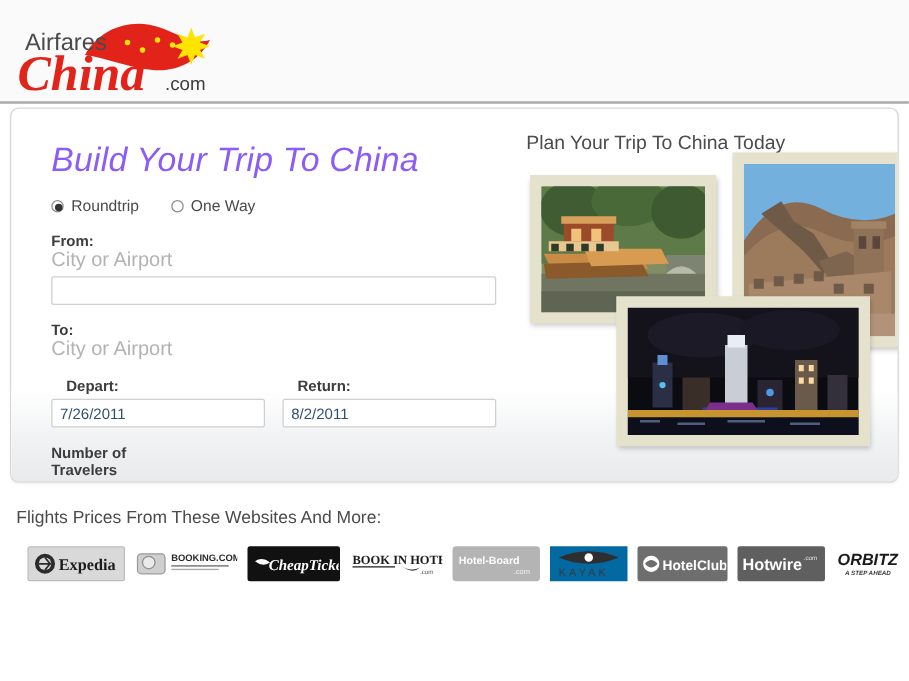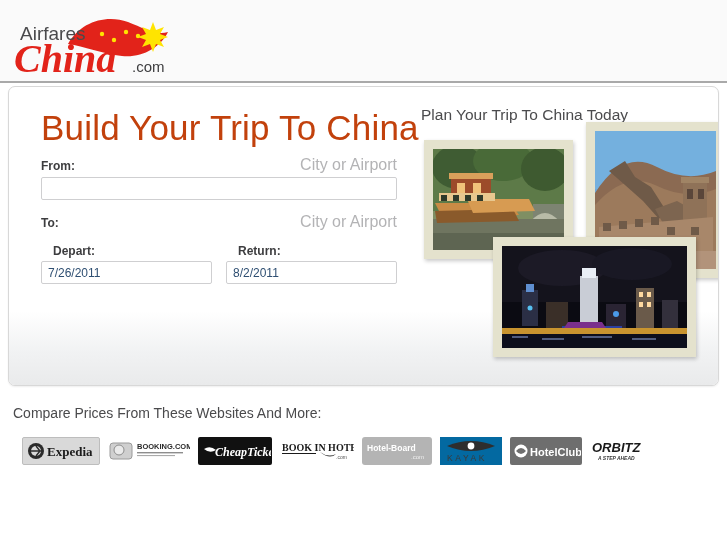--- a/index.html
+++ b/index.html
@@ -32,37 +32,38 @@
     overflow: hidden;
   }
   #hero-fade {
     position: absolute; left: 0; bottom: 0; width: 100%; height: 74px;
     background: linear-gradient(to bottom, #ffffff 0%, #f1f2f3 55%, #e9eaeb 100%);
   }
 
   
   #form-col { position: absolute; left: 32px; top: 26px; width: 356px; }
   #build-title {
-    font-size: 35px; color: #c2410c; font-weight: normal;
-    letter-spacing: .2px; line-height: 30px; white-space: nowrap;
+    font-size: 27px; color: #8b5cf6; font-weight: normal;
+    letter-spacing: .2px; line-height: 30px; white-space: nowrap; font-style: italic;
   }
   .trip-types { margin-top: 15px; font-size: 12.5px; color: #4a4a4c; }
   .radio-opt { display: inline-flex; align-items: center; margin-right: 22px; cursor: pointer; }
   .radio-dot {
     width: 10px; height: 10px; border-radius: 50%;
     border: 1px solid #8b8b8d; background: #fff;
     display: inline-block; margin-right: 6px; position: relative;
   }
   .radio-dot.on::after {
     content: ""; position: absolute; left: 2px; top: 2px;
     width: 6px; height: 6px; border-radius: 50%; background: #333;
   }
   .field-row {
     display: flex; justify-content: space-between; align-items: baseline;
     margin-top: 13px;
+    flex-direction: column;
   }
   .field-label { font-size: 12px; font-weight: bold; color: #3d3d3f; }
   .field-hint { font-size: 16px; color: #b3b3b5; }
   .text-input {
     display: block; width: 100%; height: 23px; margin-top: 3px;
     border: 1px solid #cfcfd1; border-radius: 2px; background: #fff;
     font-family: "Liberation Sans", sans-serif;
     font-size: 12px; color: #2f4f72; padding: 0 6px; line-height: 21px;
   }
   .half-row { display: flex; gap: 14px; margin-top: 13px; }
@@ -157,20 +158,30 @@
 </div>
 <div id="header-rule"></div>
 
 <div id="hero-panel">
   <div id="hero-fade"></div>
 
   <div id="form-col">
 
     <h1 id="build-title">Build Your Trip To China</h1>
 
+    <div class="trip-types">
+      <label class="radio-opt">
+        <span class="radio-dot on"></span>
+        <span>Roundtrip</span>
+      </label>
+      <label class="radio-opt">
+        <span class="radio-dot"></span>
+        <span>One Way</span>
+      </label>
+    </div>
 
     <div class="field-row">
       <span class="field-label">From:</span>
       <span class="field-hint">City or Airport</span>
     </div>
     <input class="text-input" type="text" value="" style="">
 
     <div class="field-row">
       <span class="field-label">To:</span>
       <span class="field-hint">City or Airport</span>
@@ -180,20 +191,31 @@
       <div class="half">
         <span class="field-label">Depart:</span>
         <input class="text-input" type="text" value="7/26/2011" style="">
       </div>
       <div class="half">
         <span class="field-label">Return:</span>
         <input class="text-input" type="text" value="8/2/2011" style="">
       </div>
     </div>
 
+    <div class="travelers-wrap">
+      <div id="travelers-block">
+        <span id="travelers-label">Number of Travelers</span>
+        <div class="select-box">
+          <span class="sel-val">1</span>
+          <span class="sel-arrow"></span>
+        </div>
+      </div>
+      <button class="btn">Search Flights</button>
+      <button class="btn">Search Flights + Hotels</button>
+    </div>
   </div>
 
   <div id="promo-title">Plan Your Trip To China Today</div>
 
   <div class="photo" id="photo-boats">
     <div class="inner">
       <svg width="100%" height="100%" viewBox="0 0 131 101" preserveAspectRatio="none">
         <rect width="131" height="101" fill="#7f8f63"></rect>
         <rect x="0" y="0" width="131" height="62" fill="#5d7a48"></rect>
         <ellipse cx="25" cy="18" rx="26" ry="22" fill="#3f5c33"></ellipse>
@@ -275,21 +297,21 @@
           <rect x="80" y="90" width="30" height="2"></rect>
             <rect x="130" y="92" width="24" height="2"></rect>
         </g>
         <circle cx="114" cy="68" r="3" fill="#4b9ae8"></circle>
         <circle cx="28" cy="62" r="2.5" fill="#56c0f0"></circle>
       </svg>
     </div>
   </div>
 </div>
 
-<div id="compare-title">Compare Prices From These Websites And More:</div>
+<div id="compare-title">Flights Prices From These Websites And More:</div>
 
 <div id="partners">
 
   <div class="logo-chip" style="width:78px;background:#d9d9d9;border:1px solid #bdbdbd;border-radius:2px;">
     <svg width="74" height="22" viewBox="0 0 74 22">
       <circle cx="12" cy="11" r="8" fill="#2b2b2b"></circle>
       <circle cx="12" cy="11" r="5" fill="#d9d9d9"></circle>
       <path d="M7 11 h10 M12 6 l4 5 l-4 5" stroke="#2b2b2b" stroke-width="1.4" fill="none"></path>
       <text x="23" y="16" font-family="Liberation Serif, serif" font-size="13" font-weight="bold" fill="#1c1c1c">Expedia</text>
     </svg>
@@ -337,20 +359,26 @@
   </div>
 
   <div class="logo-chip" style="width:72px;background:#6e6e6e;border-radius:2px;">
     <svg width="70" height="22" viewBox="0 0 70 22">
       <circle cx="10" cy="11" r="6.5" fill="#ffffff"></circle>
       <path d="M5 11 q5 -6 10 0 q-5 6 -10 0z" fill="#6e6e6e"></path>
       <text x="19" y="16" font-family="Liberation Sans, sans-serif" font-size="11" font-weight="bold" fill="#ffffff">HotelClub</text>
     </svg>
   </div>
 
+  <div class="logo-chip" style="width:70px;background:#5f5f5f;border-radius:2px;">
+    <svg width="68" height="22" viewBox="0 0 68 22">
+      <text x="3" y="16" font-family="Liberation Sans, sans-serif" font-size="13" font-weight="bold" fill="#ffffff">Hotwire</text>
+      <text x="52" y="8" font-family="Liberation Sans, sans-serif" font-size="5" fill="#e8e8e8">.com</text>
+    </svg>
+  </div>
 
   <div class="logo-chip" style="width:70px;">
     <svg width="70" height="26" viewBox="0 0 70 26">
       <text x="2" y="14" font-family="Liberation Sans, sans-serif" font-size="13" font-weight="bold" font-style="italic" fill="#1a1a1a">ORBITZ</text>
       <text x="8" y="22" font-family="Liberation Sans, sans-serif" font-size="5" font-weight="bold" font-style="italic" fill="#3a3a3a">A STEP AHEAD</text>
     </svg>
   </div>
 
 </div>
 

